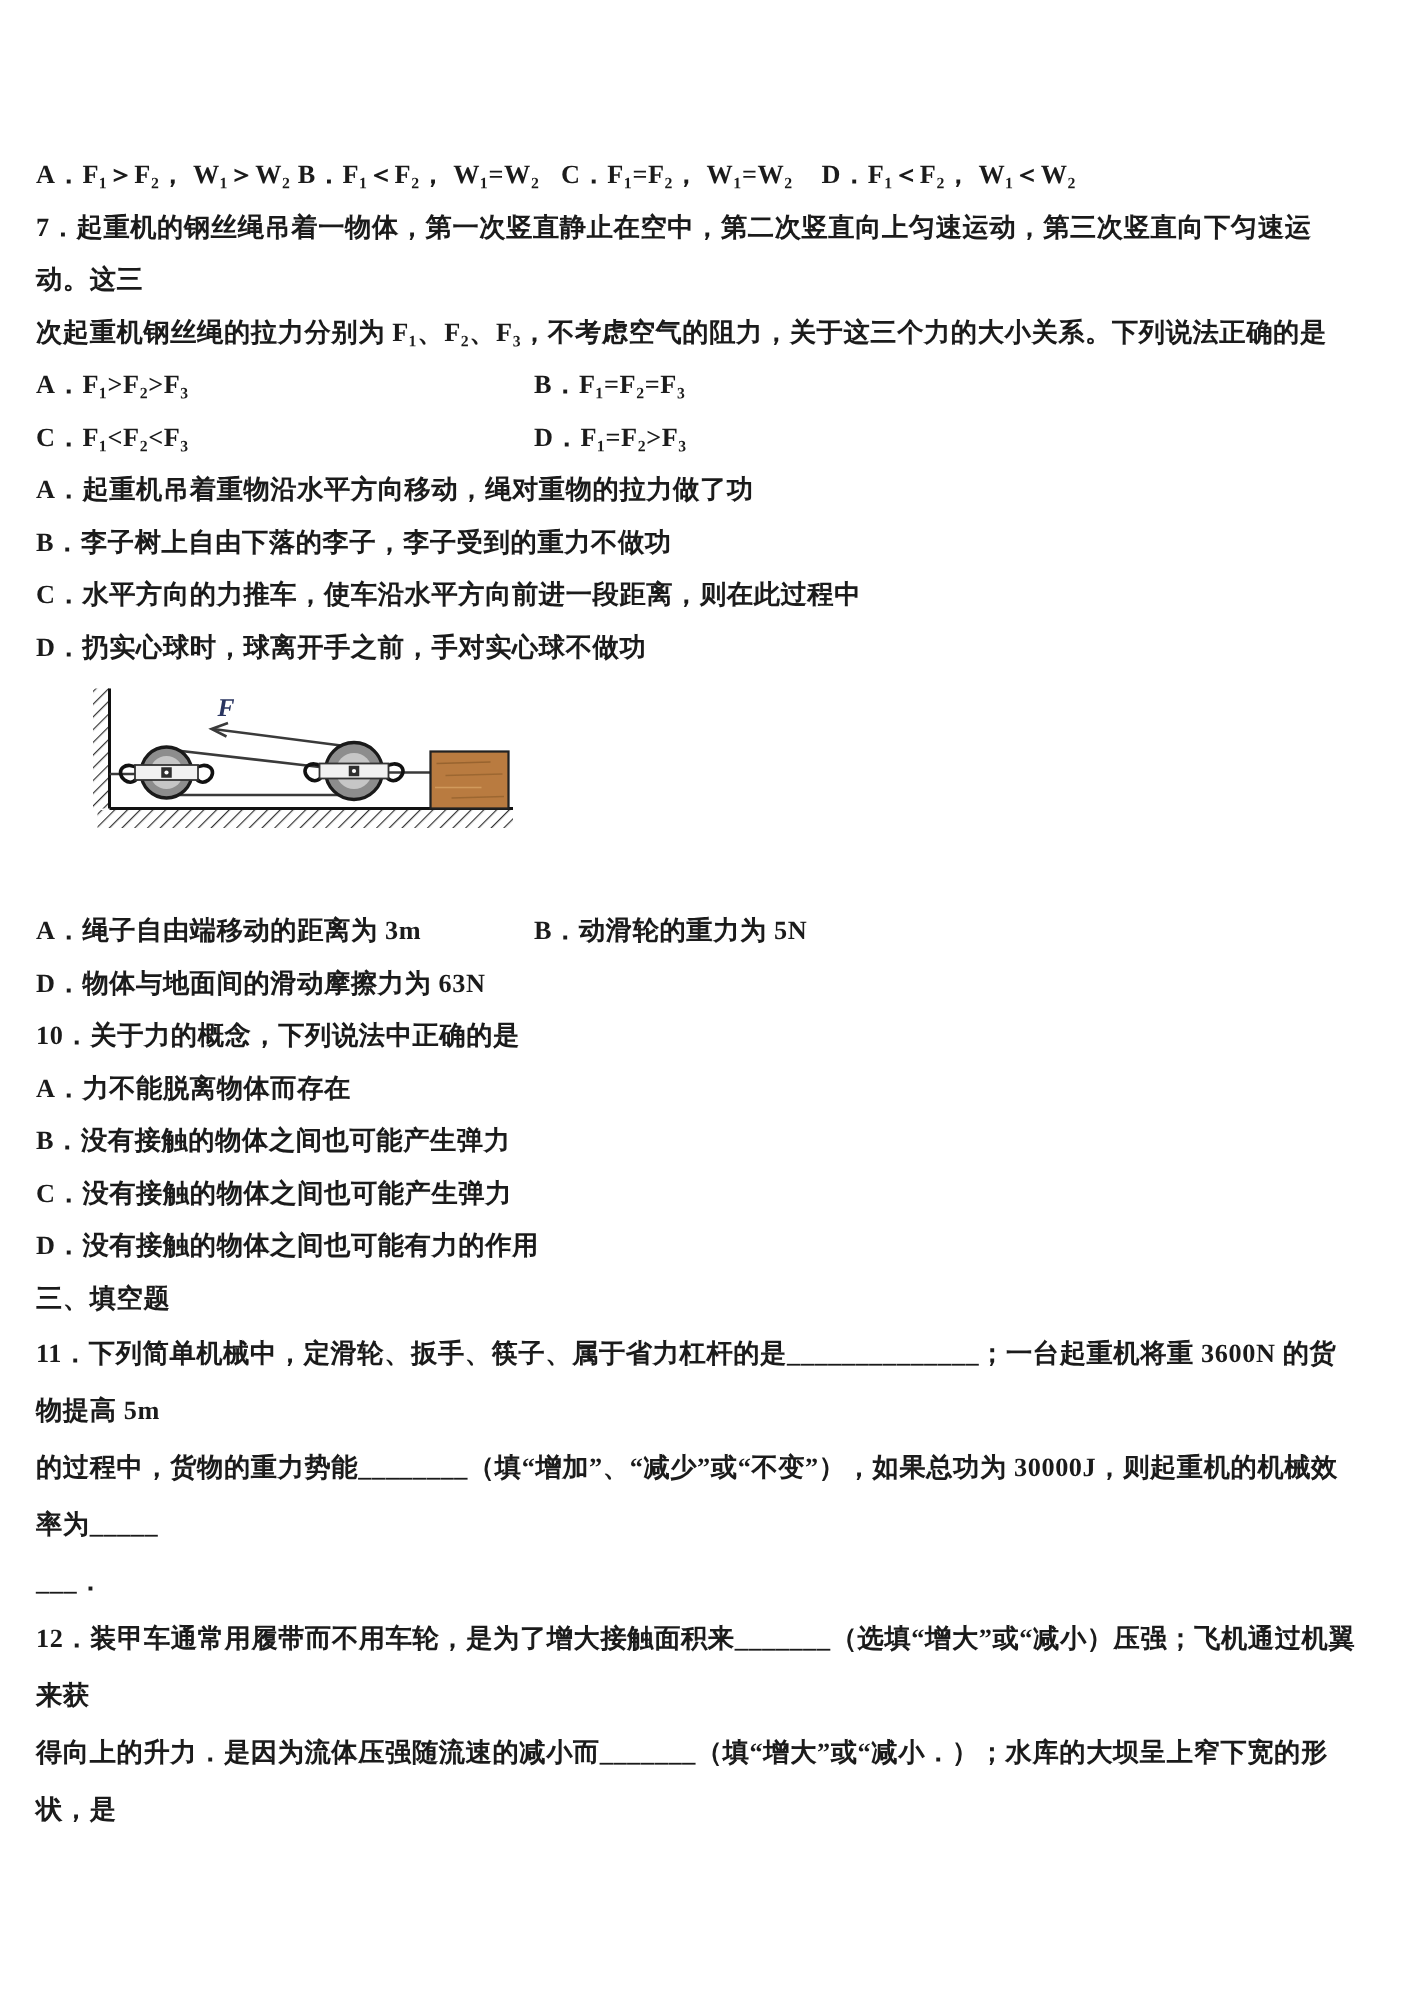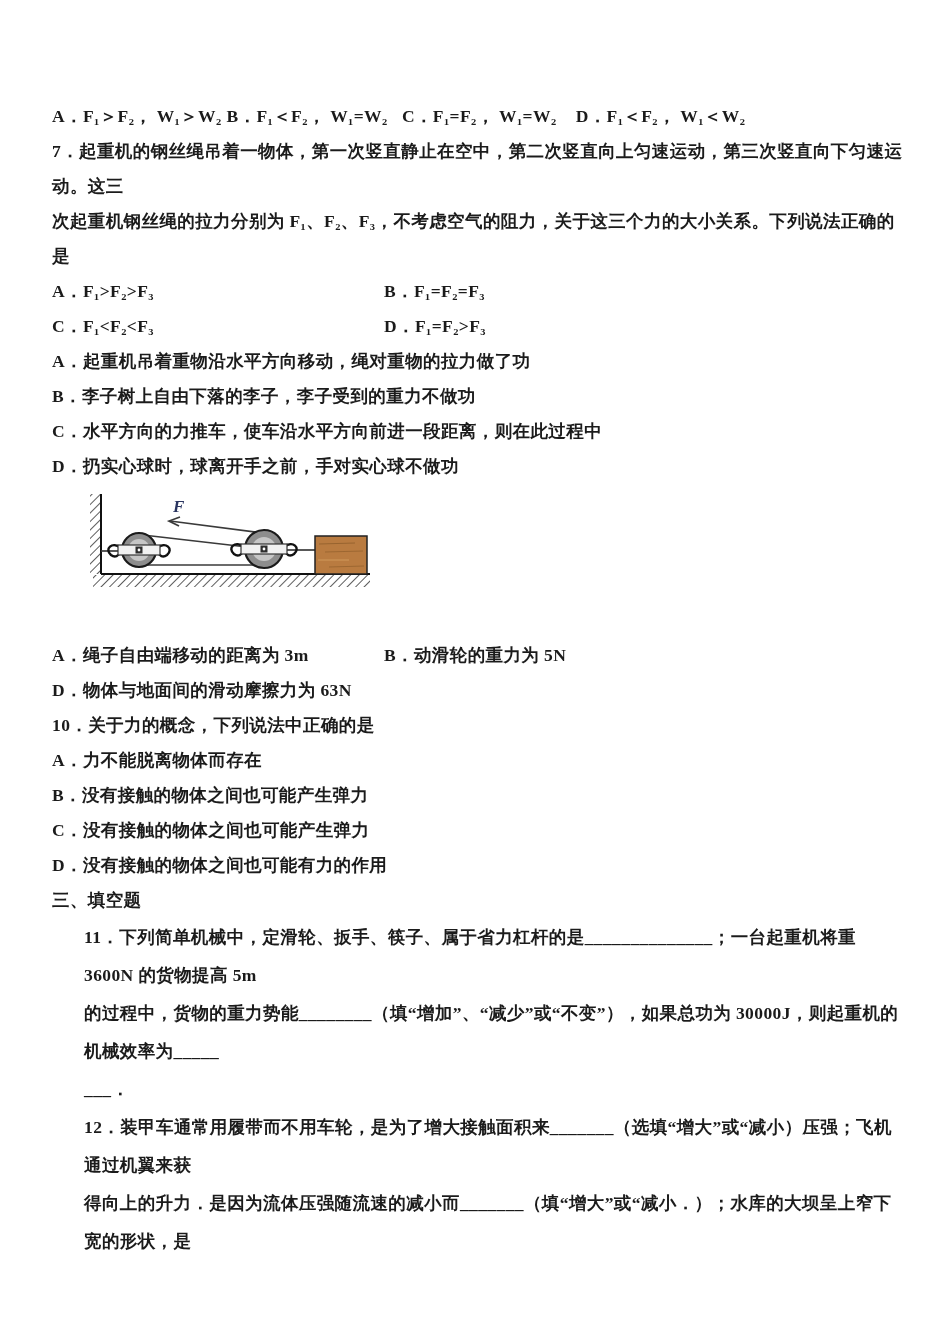--- a/index.html
+++ b/index.html
@@ -11,31 +11,31 @@
     width: 950px;
     height: 1344px;
     overflow: hidden;
     font-family: "Liberation Serif", "DejaVu Serif", serif;
     color: #1b1b1b;
   }
   .page {
     box-sizing: border-box;
     width: 950px;
     height: 1344px;
-    padding: 99px 42px 0 52px;
+    padding: 99px 42px 0 24px;
   }
   .tline {
     font-size: 17.5px;
     line-height: 35px;
     font-weight: 600;
     letter-spacing: 0.4px;
     white-space: pre-wrap;
   }
   .lines > .tline { display: block; }
-  .fillin .tline { line-height: 38px; margin-left: 32px; }
+  .fillin .tline { line-height: 38px; }
   .optgrid {
     display: grid;
     grid-template-columns: 332px 1fr;
   }
   .sec .tline { font-weight: 700; }
   .figwrap {
     margin: 8px 0 46px 33px;
   }
   svg { display: block; }
 </style>

